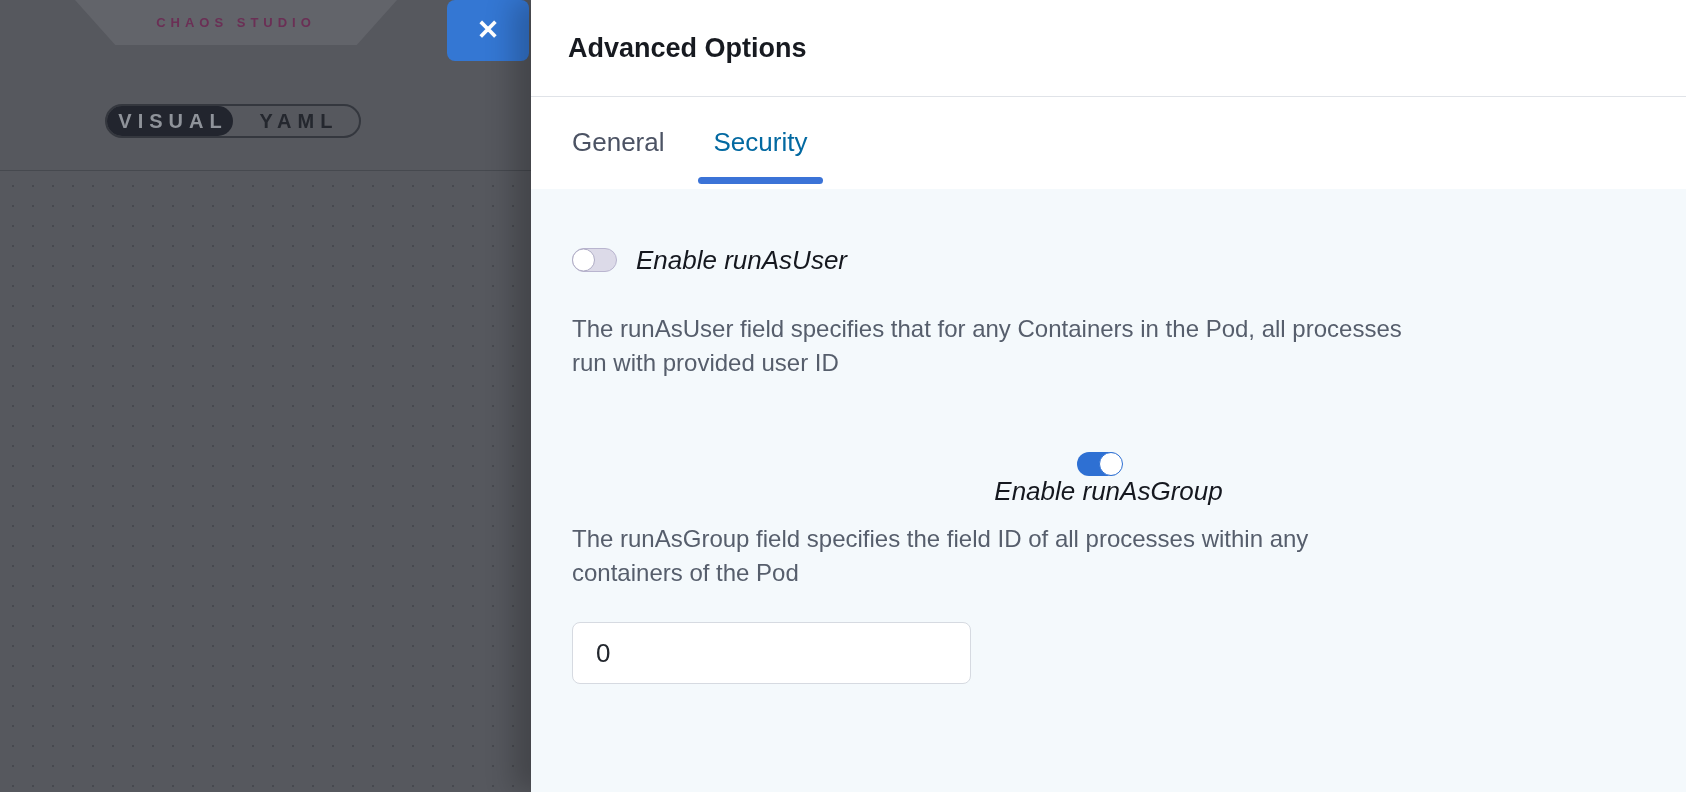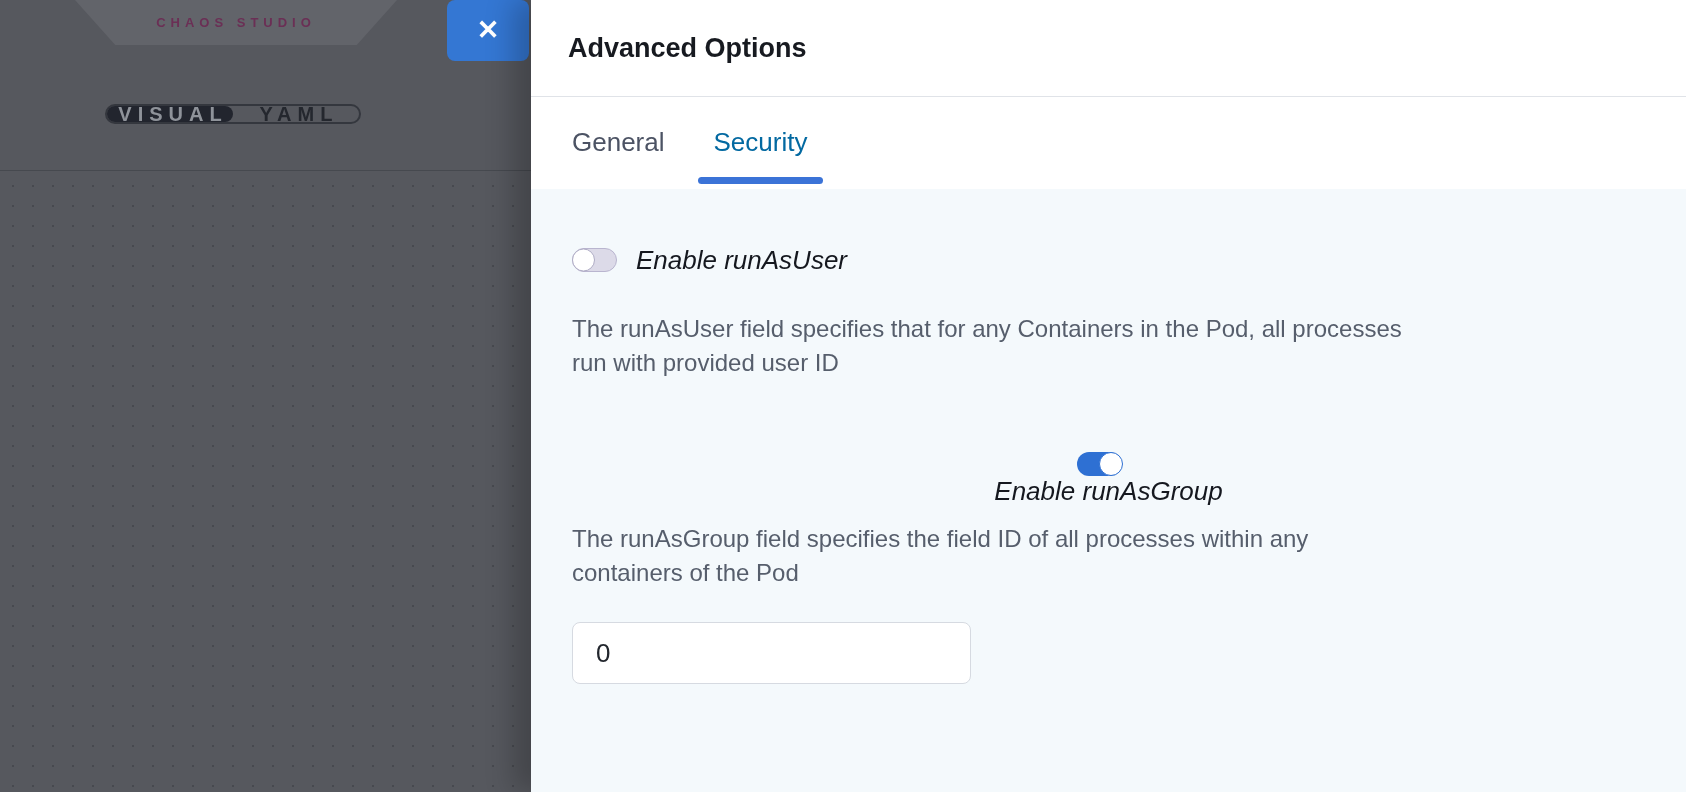--- a/index.html
+++ b/index.html
@@ -10,21 +10,21 @@
   .backdrop { position:absolute; left:0; top:0; width:531px; height:792px;
     background:#56585e; }
   .canvas-dots { position:absolute; left:0; top:171px; right:0; bottom:0;
     background-image:radial-gradient(#47494f 1.3px, transparent 1.5px);
     background-size:20px 20px; background-position:3px 5px; }
   .studio-banner { position:absolute; left:75px; top:0; width:322px; height:45px;
     background:#62646a; clip-path:polygon(0 0,100% 0,87.5% 100%,12.5% 100%);
     display:flex; align-items:center; justify-content:center; }
   .studio-banner span { font-size:13px; font-weight:700; letter-spacing:5px;
     color:#6b2f55; white-space:nowrap; }
-  .seg-control { position:absolute; left:105px; top:104px; height:20px;
+  .seg-control { position:absolute; left:105px; top:104px; height:34px;
     border:2px solid #34373e; border-radius:999px; display:flex; align-items:stretch; }
   .seg { width:126px; display:flex; align-items:center; justify-content:center;
     font-size:20px; font-weight:700; letter-spacing:6px; border-radius:999px;
     padding-left:6px; }
   .seg.active { background:#22252e; color:#8f939a; }
   .seg.inactive { color:#24272e; }
   .left-divider { position:absolute; left:0; top:170px; width:531px; height:1px;
     background:#46494f; }
 
   

